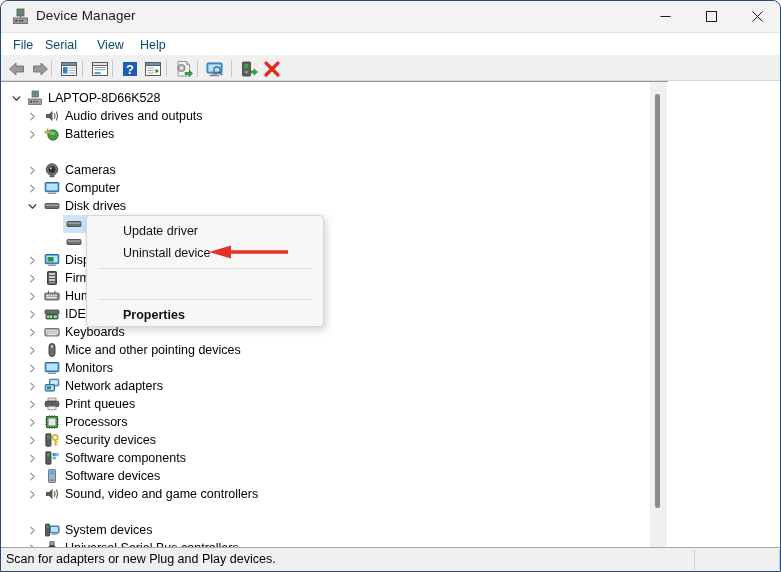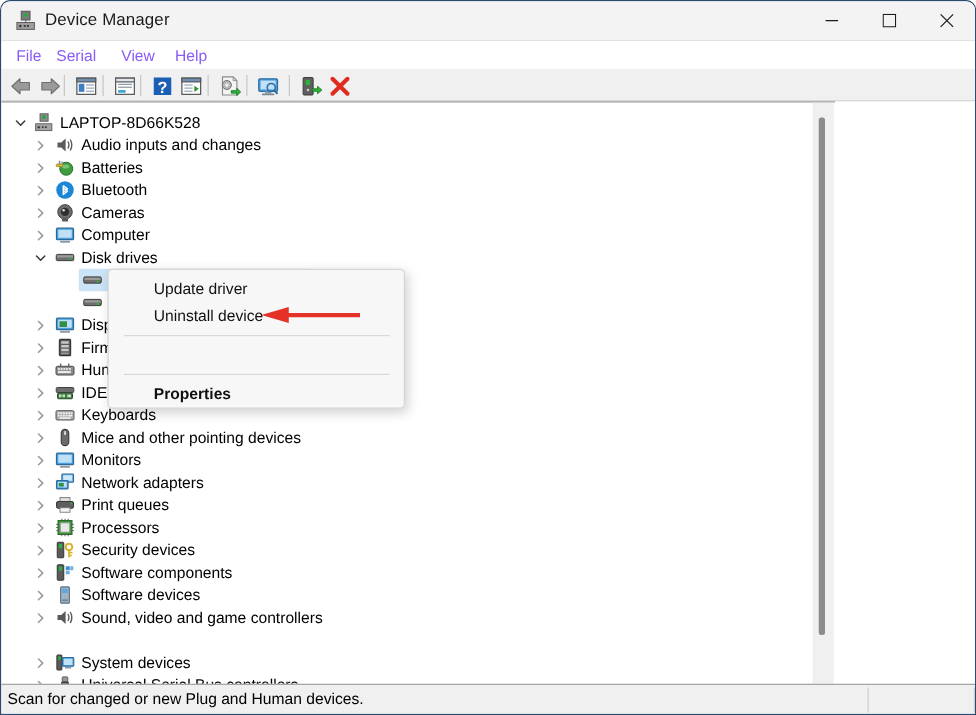--- a/index.html
+++ b/index.html
@@ -48,21 +48,21 @@
   #btn-close { right: 0px; border-radius: 0 7px 0 0; }
 
   
   #menubar {
     position: absolute; top: 32px; left: 0;
     width: 779px; height: 22px;
     background: #ffffff;
   }
   .menu-item {
     position: absolute; top: 2px; height: 19px;
-    font-size: 12.5px; color: #8b5cf6;
+    font-size: 12.5px; color: #0c4a6e;
     display: flex; align-items: center;
     padding: 0 6px;
     white-space: nowrap;
   }
 
   
   #toolbar {
     position: absolute; top: 54px; left: 0;
     width: 779px; height: 26px;
     background: #f0f0f0;
@@ -345,55 +345,41 @@
               <path d="M2.8 1.2 L6.2 4.5 L2.8 7.8" fill="none" stroke="#9b9b9b" stroke-width="1.25" stroke-linecap="round" stroke-linejoin="round"></path>
             </svg>
         </span>
         <span class="ico" style="left:43px">
           <svg width="16" height="16" viewBox="0 0 16 16">
             <path d="M2 6 L5 6 L8.5 2.8 L8.5 13.2 L5 10 L2 10 Z" fill="#5a5a5a"></path>
             <path d="M10.3 5.2 Q12 8 10.3 10.8" fill="none" stroke="#5a5a5a" stroke-width="1.1"></path>
             <path d="M12.2 3.6 Q14.7 8 12.2 12.4" fill="none" stroke="#5a5a5a" stroke-width="1.1"></path>
           </svg>
         </span>
-        <span class="lbl" style="left:64px">Audio inputs and changes</span>
+        <span class="lbl" style="left:64px">Audio drives and outputs</span>
       </div>
 
       <div class="row" style="top:43px">
         <span class="chev" style="left:24px">
           <svg width="9" height="9" viewBox="0 0 9 9">
               <path d="M2.8 1.2 L6.2 4.5 L2.8 7.8" fill="none" stroke="#9b9b9b" stroke-width="1.25" stroke-linecap="round" stroke-linejoin="round"></path>
             </svg>
         </span>
         <span class="ico" style="left:43px">
           <svg width="16" height="16" viewBox="0 0 16 16">
             <circle cx="9" cy="9" r="5.2" fill="#3f9d3f" stroke="#2a6b2a" stroke-width="0.8"></circle>
             <ellipse cx="8.4" cy="7.2" rx="3" ry="1.6" fill="#86cf86" opacity="0.8"></ellipse>
             <rect x="1" y="5.2" width="5.5" height="2.1" rx="0.6" fill="#d8bb2e" stroke="#9c8519" stroke-width="0.6"></rect>
             <rect x="3" y="2.6" width="1.3" height="3" fill="#8a8a8a"></rect>
             <rect x="5.2" y="3.3" width="1.3" height="2.3" fill="#8a8a8a"></rect>
           </svg>
         </span>
         <span class="lbl" style="left:64px">Batteries</span>
       </div>
 
-      <div class="row" style="top:61px">
-        <span class="chev" style="left:24px">
-          <svg width="9" height="9" viewBox="0 0 9 9">
-              <path d="M2.8 1.2 L6.2 4.5 L2.8 7.8" fill="none" stroke="#9b9b9b" stroke-width="1.25" stroke-linecap="round" stroke-linejoin="round"></path>
-            </svg>
-        </span>
-        <span class="ico" style="left:43px">
-          <svg width="16" height="16" viewBox="0 0 16 16">
-            <circle cx="8" cy="8" r="7" fill="#1b86d6"></circle>
-            <path d="M6.6 4.4 L10 7.1 L6.6 9.8 L6.6 4.4 M6.6 6.2 L10 8.9 L6.6 11.6 L6.6 6.2" fill="none" stroke="#ffffff" stroke-width="1.1" stroke-linejoin="round"></path>
-          </svg>
-        </span>
-        <span class="lbl" style="left:64px">Bluetooth</span>
-      </div>
 
       <div class="row" style="top:79px">
         <span class="chev" style="left:24px">
           <svg width="9" height="9" viewBox="0 0 9 9">
               <path d="M2.8 1.2 L6.2 4.5 L2.8 7.8" fill="none" stroke="#9b9b9b" stroke-width="1.25" stroke-linecap="round" stroke-linejoin="round"></path>
             </svg>
         </span>
         <span class="ico" style="left:43px">
           <svg width="16" height="16" viewBox="0 0 16 16">
             <circle cx="8" cy="7.5" r="5.8" fill="#6d6d6d" stroke="#444" stroke-width="0.8"></circle>
@@ -761,18 +747,18 @@
         <path d="M0 7 L22 0.6 L22 13.4 Z" fill="#e53228"></path>
       </svg>
     </div>
 
     <div id="vscroll" style="top:0; height:466px;">
       <div id="vscroll-thumb"></div>
     </div>
   </div>
 
   <div id="statusbar">
-    <span id="status-text">Scan for changed or new Plug and Human devices.</span>
+    <span id="status-text">Scan for adapters or new Plug and Play devices.</span>
     <span class="sb-div" style="left:693px"></span>
     <span class="sb-div" style="left:778px"></span>
   </div>
 
 </div>
 
 </body></html>

